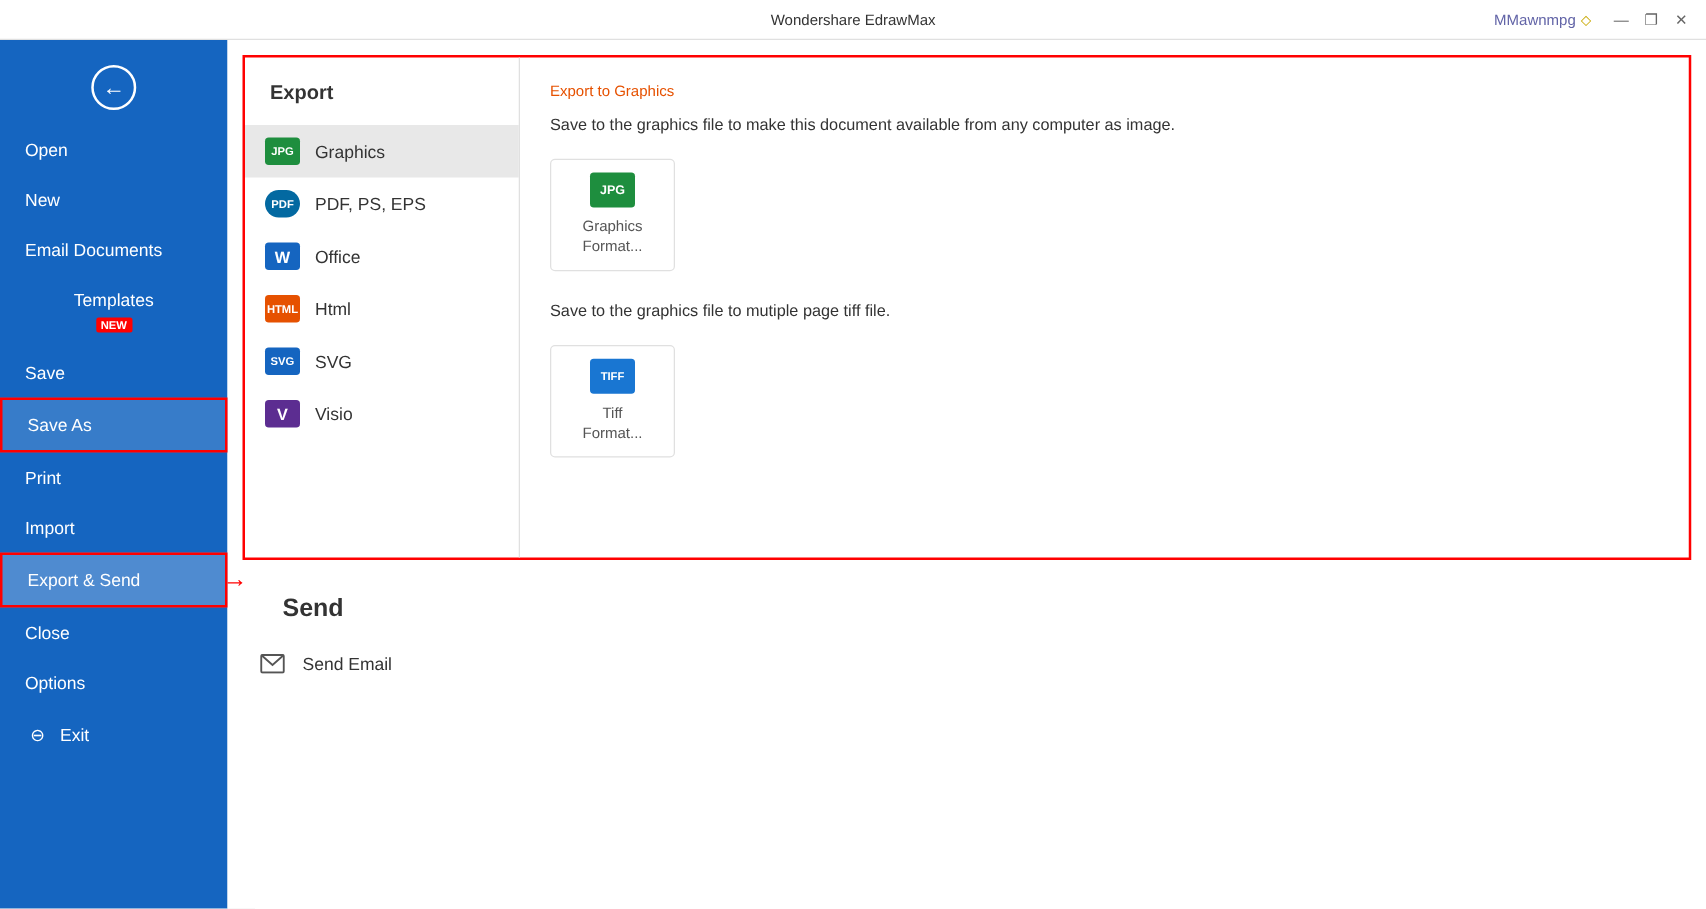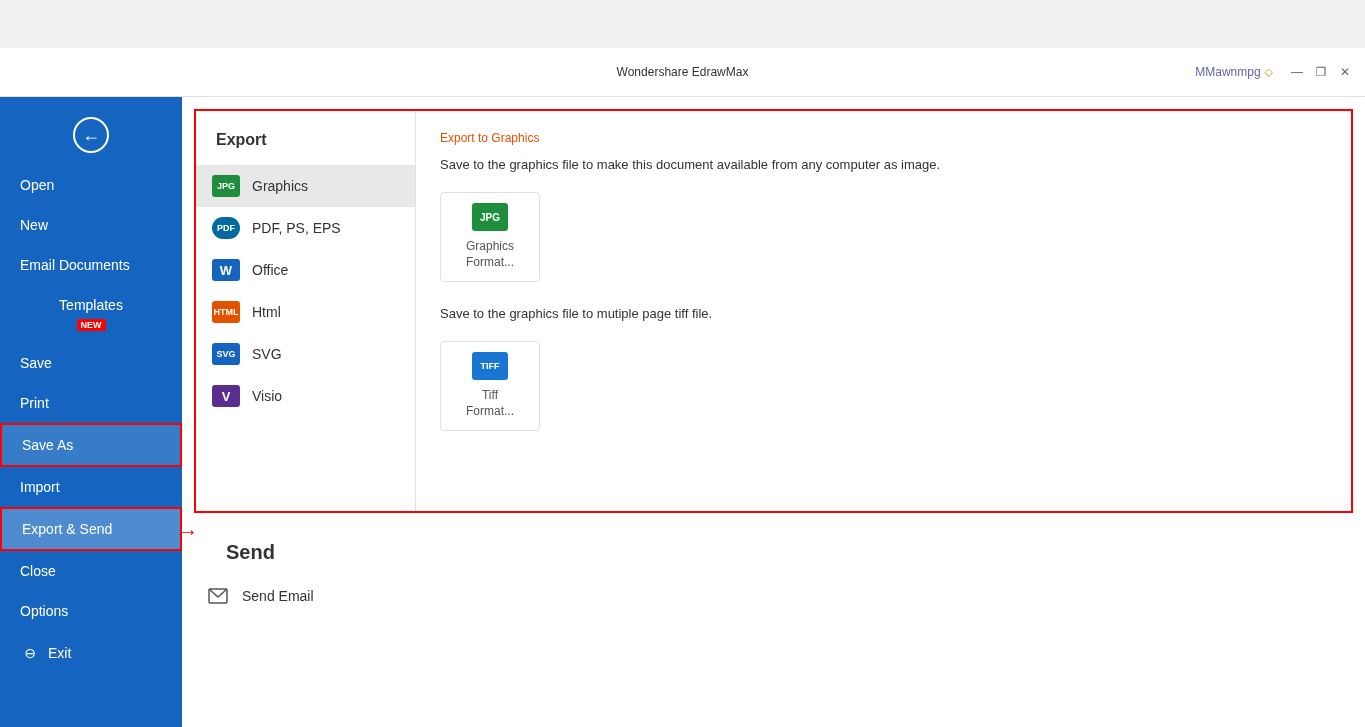--- a/index.html
+++ b/index.html
@@ -1,28 +1,27 @@
 <!DOCTYPE html>
 <html><head>
   <meta charset="utf-8">
   <style>
     * { margin: 0; padding: 0; box-sizing: border-box; }
     body { font-family: 'Segoe UI', Arial, sans-serif; background: #f0f0f0; width: 1365px; height: 727px; overflow: hidden; display: flex; flex-direction: column; }
 
     
     .title-bar {
-      height: 49px;
+      height: 32px;
       background: #fff;
       display: flex;
       align-items: center;
       justify-content: center;
       padding: 0 12px;
       border-bottom: 1px solid #e0e0e0;
       flex-shrink: 0;
-      margin-top: 48px;
     }
     .title-bar-title {
       font-size: 12px;
       color: #333;
       position: absolute;
       left: 50%;
       transform: translateX(-50%);
     }
     .title-bar-right {
       display: flex;
@@ -293,25 +292,25 @@
     <div class="sidebar-item">
       <span>Email Documents</span>
     </div>
     <div class="sidebar-item" style="gap:6px;flex-direction:column;">
       <span>Templates</span>
       <span class="new-badge">NEW</span>
     </div>
     <div class="sidebar-item">
       <span>Save</span>
     </div>
-    <div class="sidebar-item">
-      <span>Print</span>
-    </div>
     <div class="sidebar-item save-as-active">
       <span>Save As</span>
+    </div>
+    <div class="sidebar-item">
+      <span>Print</span>
     </div>
     <div class="sidebar-item">
       <span>Import</span>
     </div>
     <div class="sidebar-item active" style="position:relative;">
       <span>Export &amp; Send</span>
       <span class="export-arrow">→</span>
     </div>
     <div class="sidebar-item">
       <span>Close</span>

